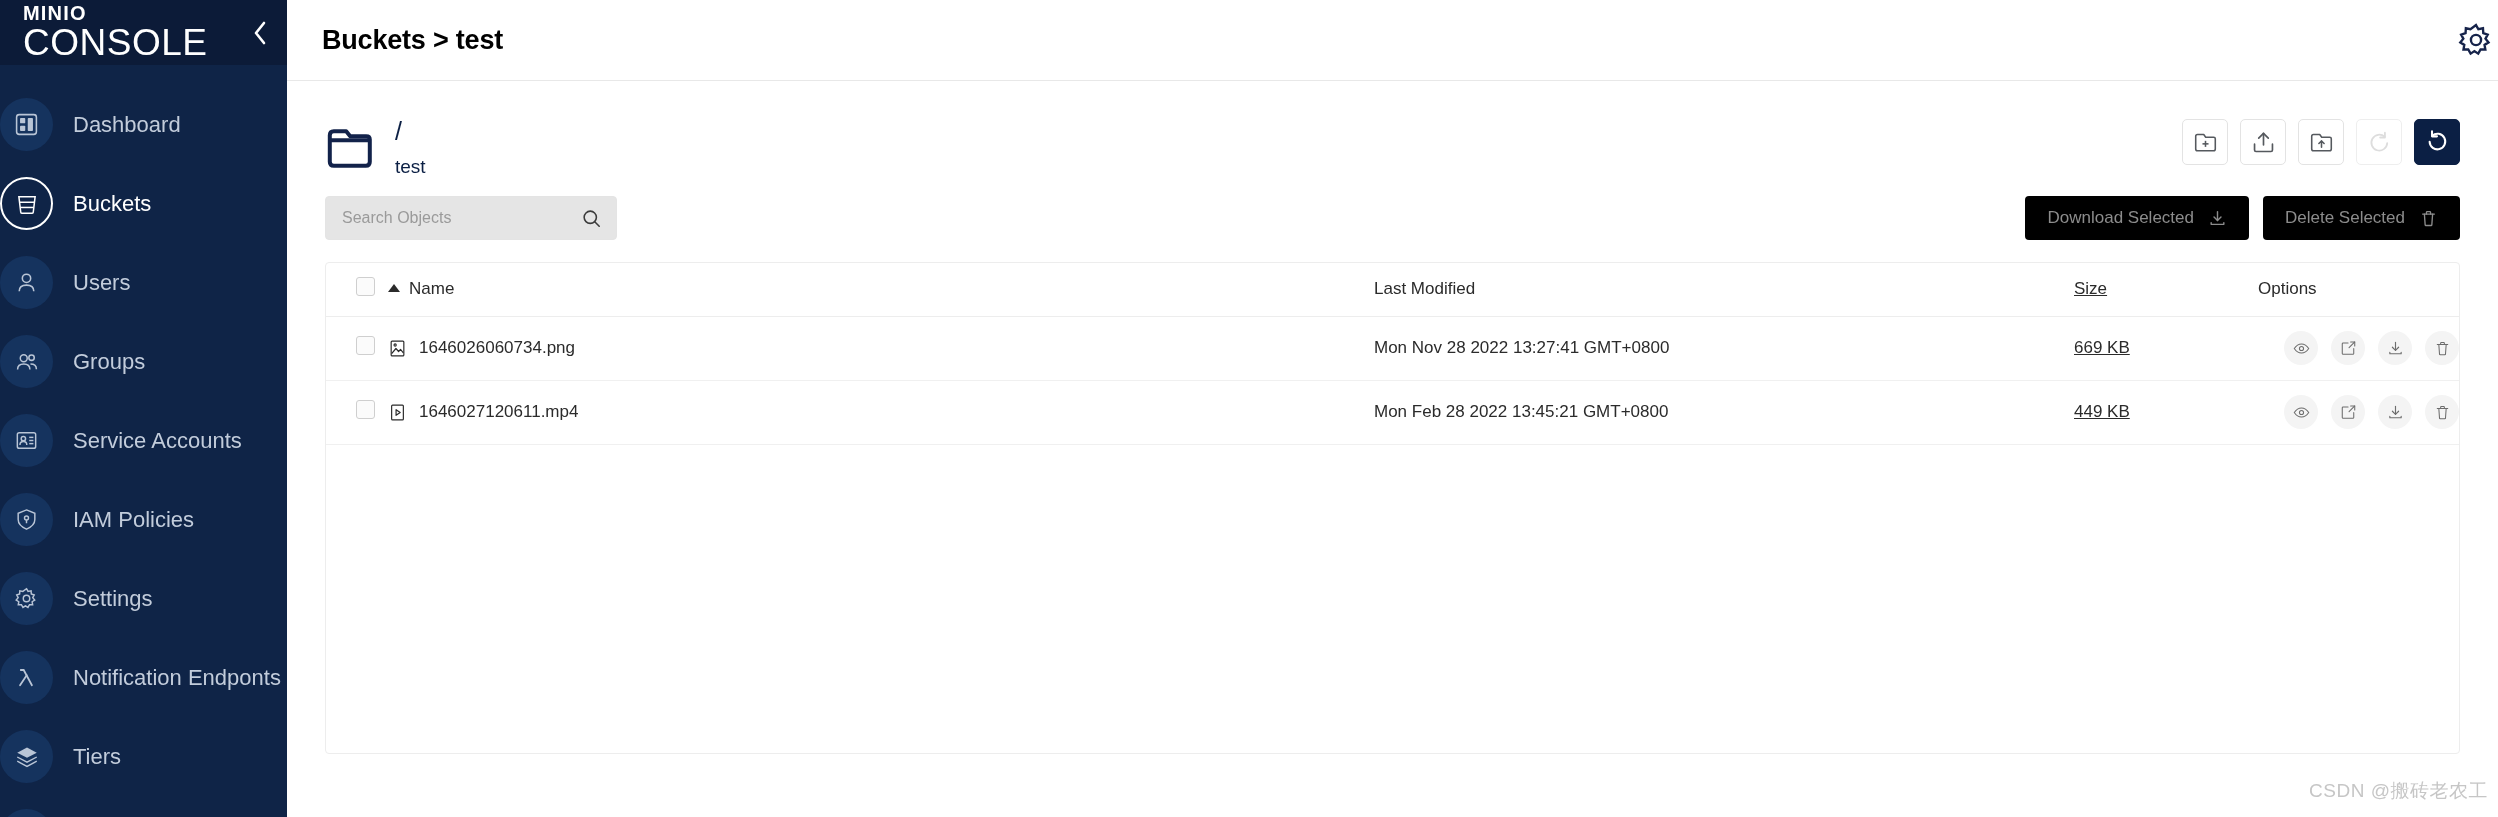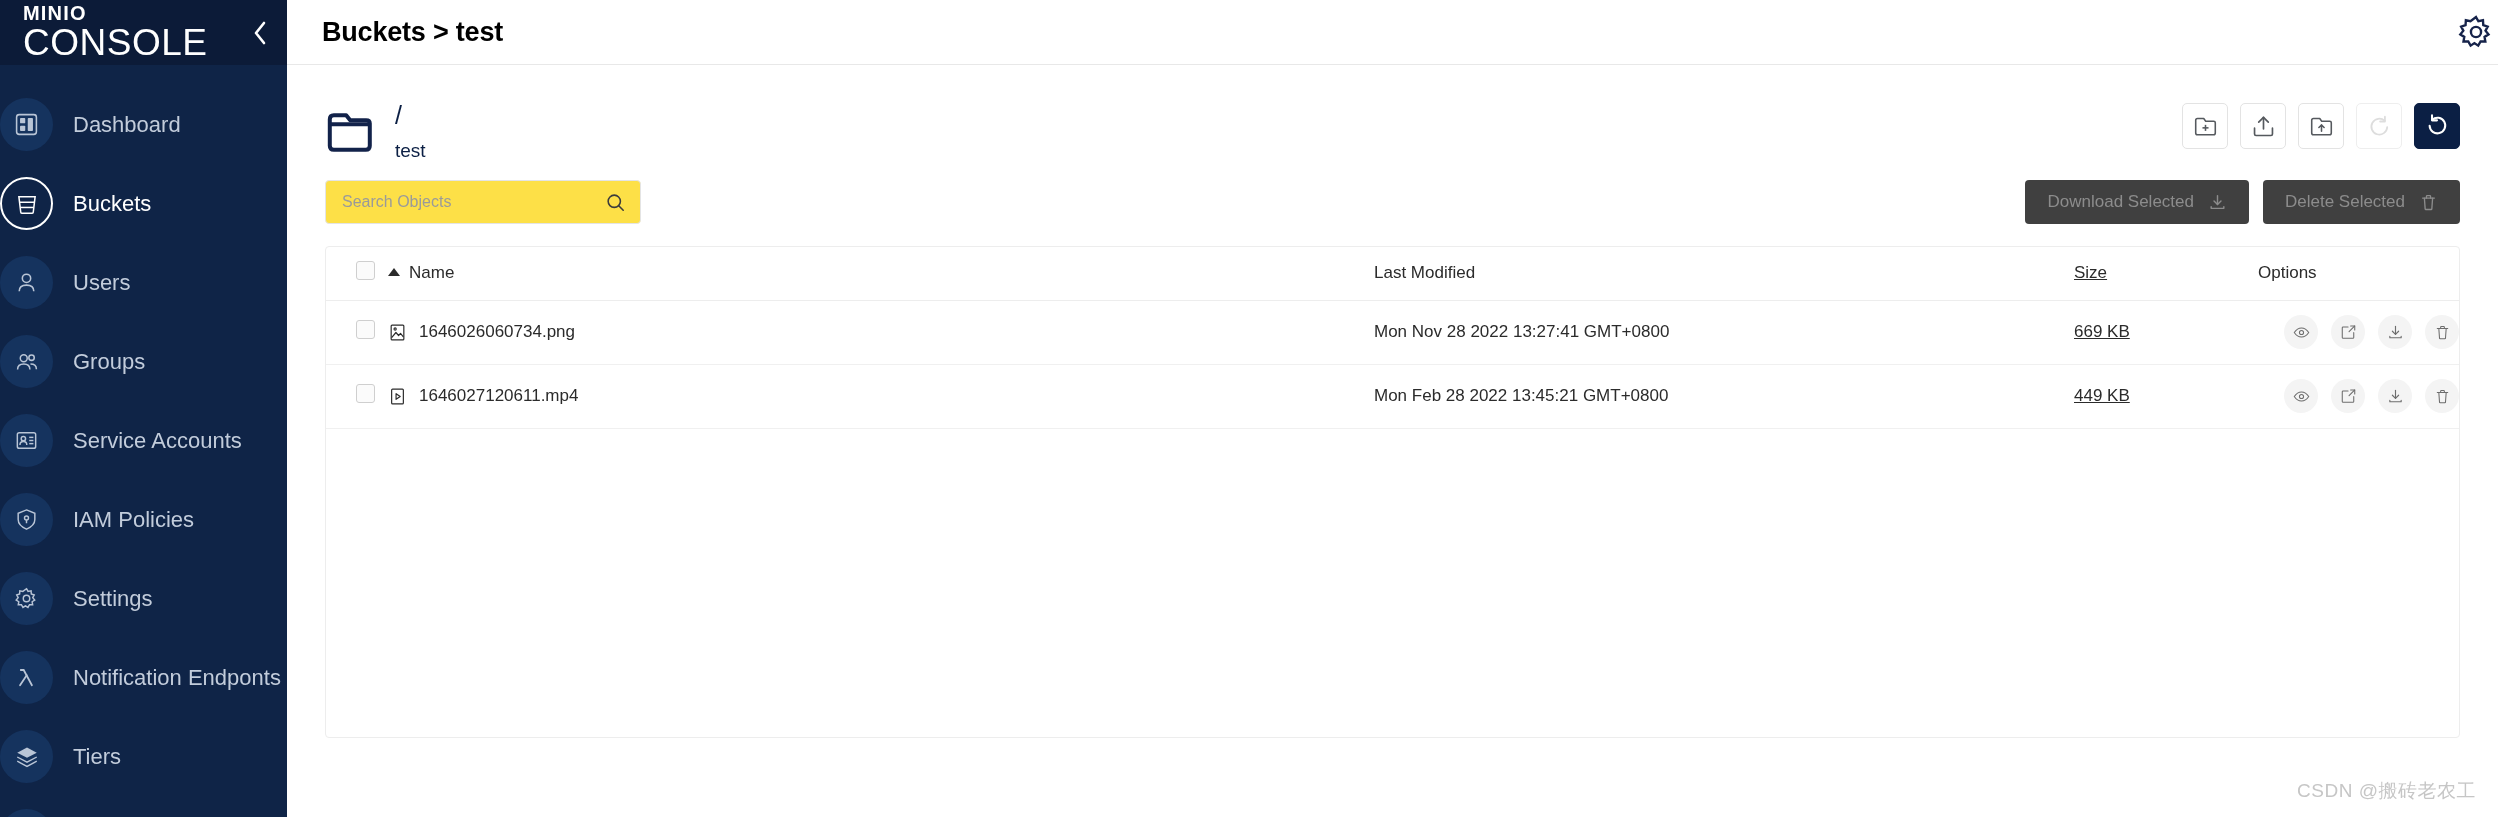--- a/index.html
+++ b/index.html
@@ -53,21 +53,21 @@
   }
   .nav-label {
     margin-left: 20px; color: #c2ccdb; font-size: 22px;
     font-weight: 400; white-space: nowrap;
   }
   .nav-item.active .nav-label { color: #ffffff; }
 
   
   .main { flex: 1; height: 817px; position: relative; background: #ffffff; }
   .topbar {
-    height: 65px; border-bottom: 1px solid #e8e8e8;
+    height: 81px; border-bottom: 1px solid #e8e8e8;
     display: flex; align-items: center; justify-content: space-between;
     padding: 0 28px 0 35px;
   }
   .breadcrumb {
     font-size: 27px; font-weight: 700; color: #000000;
     letter-spacing: -0.2px;
   }
   .gear-btn {
     width: 44px; height: 44px; display: flex; align-items: center; justify-content: center;
     cursor: pointer; margin-right: -28px;
@@ -98,33 +98,33 @@
     cursor: pointer;
   }
   .icon-btn.disabled { border-color: #eeeeee; cursor: default; }
   .icon-btn.primary { background: #0b1f44; border-color: #0b1f44; }
 
   .toolbar2 {
     display: flex; align-items: center; justify-content: space-between;
     margin-top: 20px;
   }
   .search-box {
-    width: 316px; height: 44px; border: 1px solid #e4e4e4; border-radius: 4px;
-    display: flex; align-items: center; padding: 0 14px 0 16px; background: #fde047;
+    width: 292px; height: 44px; border: 1px solid #e4e4e4; border-radius: 4px;
+    display: flex; align-items: center; padding: 0 14px 0 16px; background: #e5e5e5;
   }
   .search-box input {
     flex: 1; border: none; outline: none; font-size: 16px;
     color: #3b3b3b; font-family: "Liberation Sans", sans-serif; background: transparent;
   }
   .search-box input::placeholder { color: #9a9a9a; }
 
   .sel-actions { display: flex; gap: 14px; }
   .sel-btn {
     height: 44px; padding: 0 22px; border: none; border-radius: 4px;
-    background: #404040; color: #8c8c8c; font-size: 17px;
+    background: #000000; color: #8c8c8c; font-size: 17px;
     font-family: "Liberation Sans", sans-serif;
     display: flex; align-items: center; gap: 14px; cursor: default;
   }
 
   
   .table-wrap {
     margin-top: 22px; border: 1px solid #ededed; border-radius: 4px;
     background: #ffffff; height: 492px; overflow: hidden;
   }
   table { width: 100%; border-collapse: collapse; }
@@ -152,21 +152,21 @@
     border-bottom: 8px solid #2b2b2b; margin-right: 9px; vertical-align: 2px;
   }
   .name-cell { display: flex; align-items: center; gap: 12px; }
   .opt-icons { display: flex; gap: 13px; align-items: center; padding-left: 26px; }
   .opt-btn {
     width: 34px; height: 34px; border-radius: 50%; background: #f4f4f4;
     display: flex; align-items: center; justify-content: center; cursor: pointer;
   }
 
   .watermark {
-    position: absolute; right: 22px; bottom: 13px;
+    position: absolute; right: 10px; bottom: 13px;
     font-size: 19px; color: #c6c6c6; letter-spacing: 0.5px;
   }
 </style>
 </head>
 <body>
 
 <div class="app">
 
   <aside class="sidebar">
     <div class="sidebar-top">

